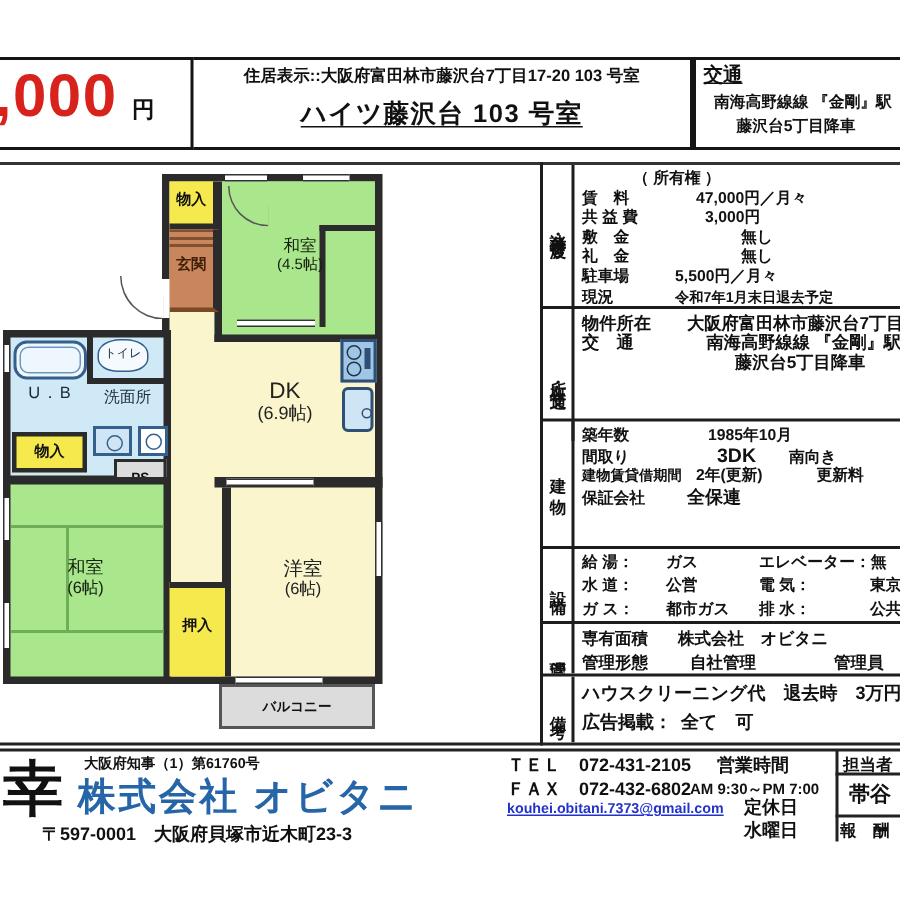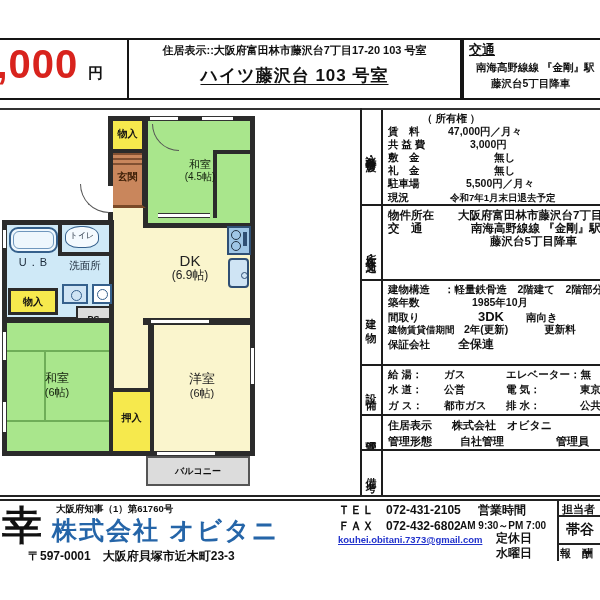--- a/index.html
+++ b/index.html
@@ -156,37 +156,37 @@
 
 <div class="sec" style="top:110px;height:94px;border-top:none">
   <div class="seclabel" style="letter-spacing:1px">諸条件・引渡し</div>
   <div class="seccontent s1">
     <div class="trow">
         <span class="tl"></span>
         <span style="margin-left:-22px">（ 所有権 ）</span>
       </div>
     <div class="trow">
         <span class="tl">賃　料</span>
-        <span style="margin-left:4px">47,000円／月々</span>
+        <span style="margin-left:20px">47,000円／月々</span>
       </div>
     <div class="trow">
         <span class="tl">共 益 費</span>
         <span style="margin-left:26px">3,000円</span>
       </div>
     <div class="trow">
         <span class="tl">敷　金</span>
         <span style="margin-left:50px">無し</span>
       </div>
     <div class="trow">
         <span class="tl">礼　金</span>
         <span style="margin-left:50px">無し</span>
       </div>
     <div class="trow">
         <span class="tl">駐車場</span>
-        <span style="margin-left:22px">5,500円／月々</span>
+        <span style="margin-left:6px">5,500円／月々</span>
       </div>
     <div class="trow">
         <span class="tl">現況</span>
         <span style="margin-left:6px;font-size:9.5px">令和7年1月末日退去予定</span>
       </div>
   </div>
 </div>
 
 <div class="sec" style="top:204px;height:90px">
   <div class="seclabel" style="letter-spacing:2px">所在・交通</div>
@@ -202,24 +202,20 @@
     <div class="trow">
         <span class="tl"></span>
         <span style="margin-left:46px">藤沢台5丁目降車</span>
       </div>
   </div>
 </div>
 
 <div class="sec" style="top:279px;height:85px">
   <div class="seclabel" style="letter-spacing:14px">建物</div>
   <div class="seccontent s3">
-    <div class="trow">
-        <span class="tl">建物構造</span>
-        <span>：軽量鉄骨造　2階建て　2階部分</span>
-      </div>
     <div class="trow">
         <span class="tl">築年数</span>
         <span style="margin-left:28px">1985年10月</span>
       </div>
     <div class="trow" style="height:14px">
         <span class="tl">間取り</span>
         <span style="margin-left:34px;font-size:13px">3DK</span>
         <span style="margin-left:22px">南向き</span>
       </div>
     <div class="trow">
@@ -255,33 +251,42 @@
         <span style="flex:0 0 74px">排 水：</span>
         <span>公共下水</span>
       </div>
   </div>
 </div>
 
 <div class="sec" style="top:414px;height:35px">
   <div class="seclabel" style="letter-spacing:1px">管理</div>
   <div class="seccontent s5">
     <div class="trow">
-        <span style="flex:0 0 62px">住居表示</span>
+        <span style="flex:0 0 62px">専有面積</span>
         <span style="margin-left:2px">株式会社　オビタニ</span>
       </div>
     <div class="trow">
         <span style="flex:0 0 62px">管理形態</span>
         <span style="margin-left:10px">自社管理</span>
         <span style="margin-left:52px">管理員</span>
       </div>
   </div>
 </div>
 
 <div class="sec" style="top:449px;height:46px">
   <div class="seclabel" style="letter-spacing:5px">備考</div>
+  <div class="seccontent s6" style="padding-top:3px">
+    <div class="trow">
+        <span>ハウスクリーニング代　退去時　3万円</span>
+      </div>
+    <div class="trow">
+        <span>広告掲載：</span>
+        <span style="margin-left:6px">全て　可</span>
+      </div>
+  </div>
 </div>
 
 <div class="wall" style="left:0;top:495px;width:600px;height:1.6px;background:#222"></div>
 <div class="wall" style="left:0;top:499px;width:600px;height:1.6px;background:#222"></div>
 
 <div class="abs bold" style="left:56px;top:503px;font-size:9.5px">大阪府知事（1）第61760号</div>
 <div class="abs bold" style="left:2px;top:506px;font-size:40px;font-family:'Liberation Serif',serif;line-height:1">幸</div>
 <div class="abs bold" style="left:52px;top:514px;font-size:25px;color:#2565a8;letter-spacing:2px;white-space:nowrap">株式会社 オビタニ</div>
 <div class="abs bold" style="left:28px;top:548px;font-size:12px;white-space:nowrap">〒597-0001　大阪府貝塚市近木町23-3</div>
 

